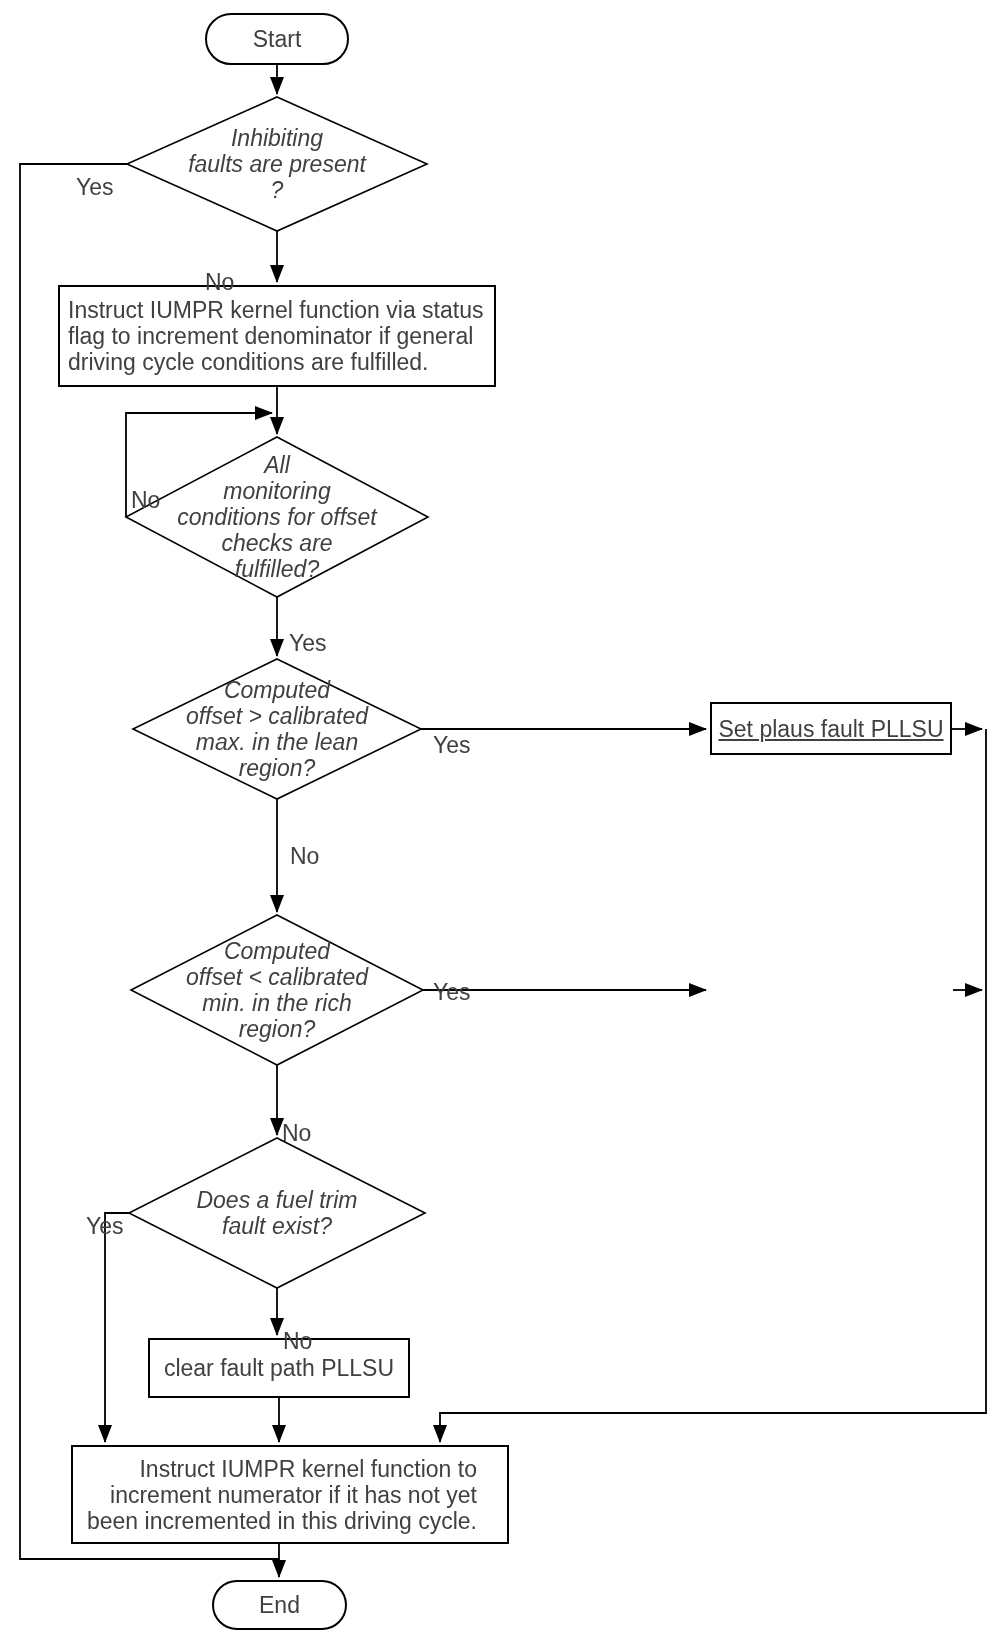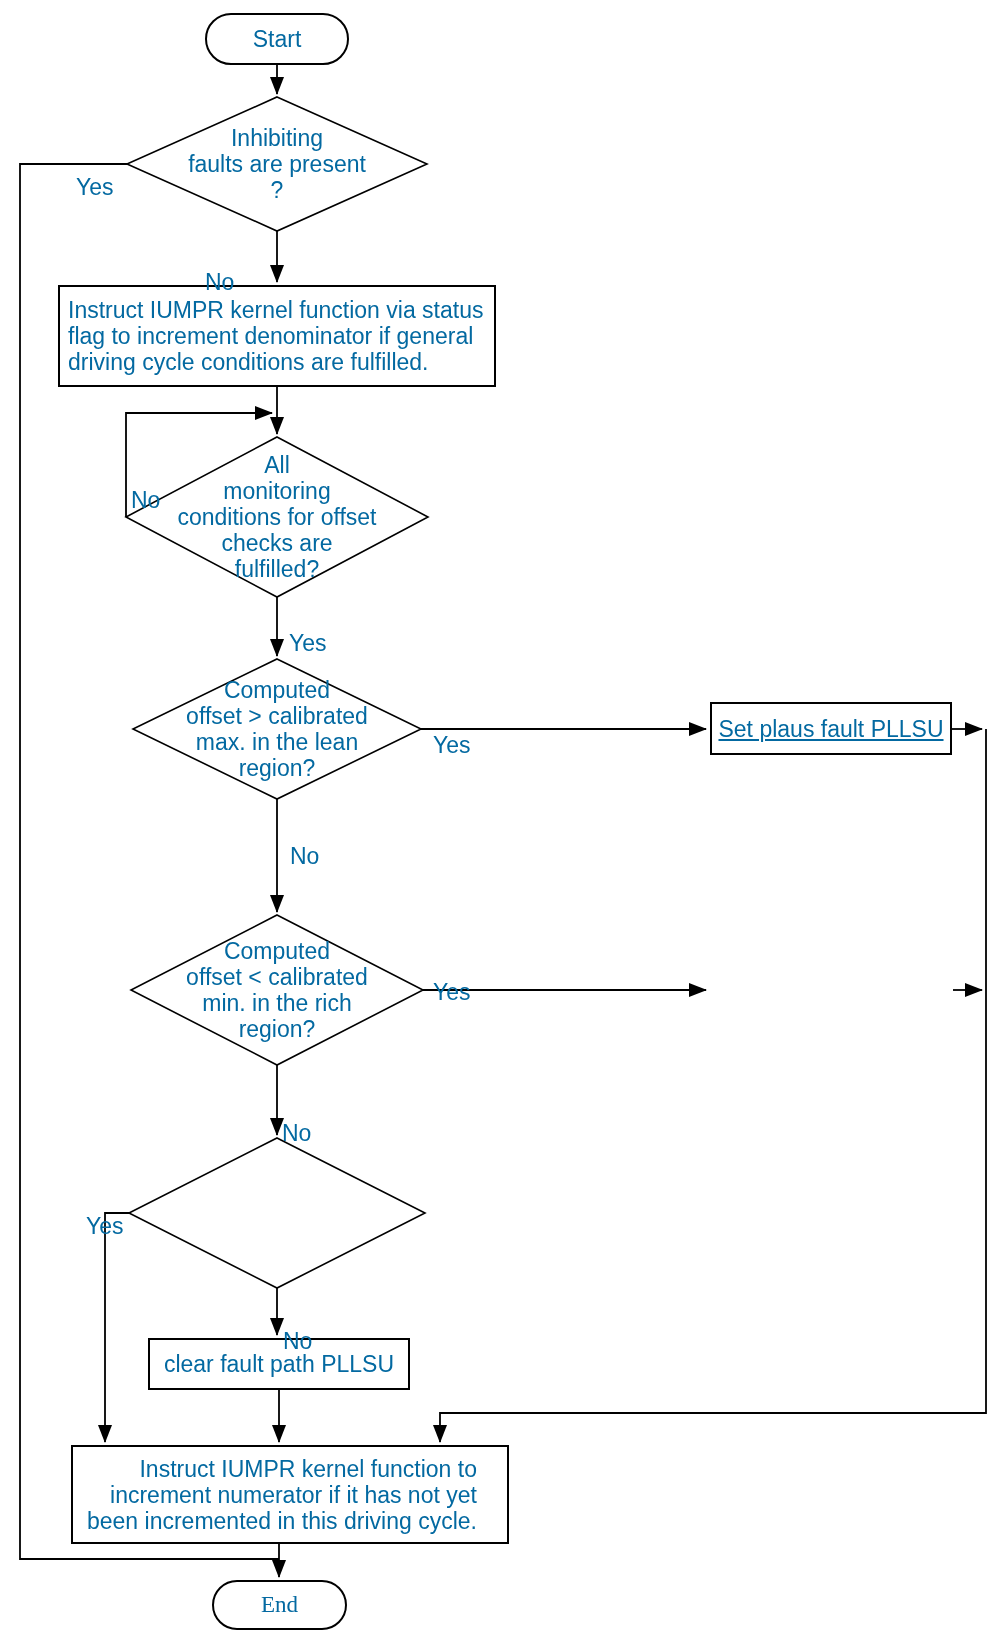--- a/index.html
+++ b/index.html
@@ -1,34 +1,34 @@
 <!DOCTYPE html>
 <html><head>
 <meta charset="utf-8">
 <style>
   html,body{margin:0;padding:0;background:#ffffff;}
   #canvas{
     position:relative;
     width:1008px;height:1652px;
     background:#ffffff;
     font-family:"Liberation Sans", sans-serif;
-    color:#0369a1;
+    color:#404040;
   }
   #edges{position:absolute;left:0;top:0;width:1008px;height:1652px;}
   .node{
     position:absolute;
     display:flex;align-items:center;justify-content:center;
     box-sizing:border-box;
     font-size:23px;line-height:26px;
     text-align:center;
     white-space:pre-line;
   }
   .rect{border:2px solid #000;background:#fff;}
   .terminator{border:2px solid #000;background:#fff;}
-  .diamond-label{background:transparent;}
+  .diamond-label{background:transparent;font-style:italic;}
   .left-text{justify-content:flex-start;text-align:left;}
   .edge-label{
     position:absolute;
     font-size:23px;line-height:25px;
     white-space:nowrap;
     margin-top:38px;
   }
 </style>
 </head>
 <body>
@@ -107,32 +107,36 @@
   </div>
 
   <div class="node diamond-label" style="left:131px;top:915px;width:292px;height:150px;">
     <span>Computed
 offset &lt; calibrated
 min. in the rich
 region?</span>
   </div>
 
 
+  <div class="node diamond-label" style="left:129px;top:1138px;width:296px;height:150px;">
+    <span>Does a fuel trim
+fault exist?</span>
+  </div>
 
-  <div class="node rect" style="left:148px;top:1338px;width:262px;height:52px;">
+  <div class="node rect" style="left:148px;top:1338px;width:262px;height:60px;">
     <span>clear fault path PLLSU</span>
   </div>
 
   <div class="node rect left-text" style="left:71px;top:1445px;width:438px;height:99px;padding-left:14px;text-align:right;">
     <span>Instruct IUMPR kernel function to
 increment numerator if it has not yet
 been incremented in this driving cycle.</span>
   </div>
 
-  <div class="node terminator" style="left:212px;top:1580px;width:135px;height:50px;border-radius:25px;font-family:Liberation Serif, serif;">
+  <div class="node terminator" style="left:212px;top:1580px;width:135px;height:50px;border-radius:25px;">
     <span>End</span>
   </div>
 
   <span class="edge-label" style="left:76px;top:137px;">Yes</span>
   <span class="edge-label" style="left:205px;top:232px;">No</span>
   <span class="edge-label" style="left:131px;top:450px;">No</span>
   <span class="edge-label" style="left:289px;top:593px;">Yes</span>
   <span class="edge-label" style="left:433px;top:695px;">Yes</span>
   <span class="edge-label" style="left:290px;top:806px;">No</span>
   <span class="edge-label" style="left:433px;top:942px;">Yes</span>

